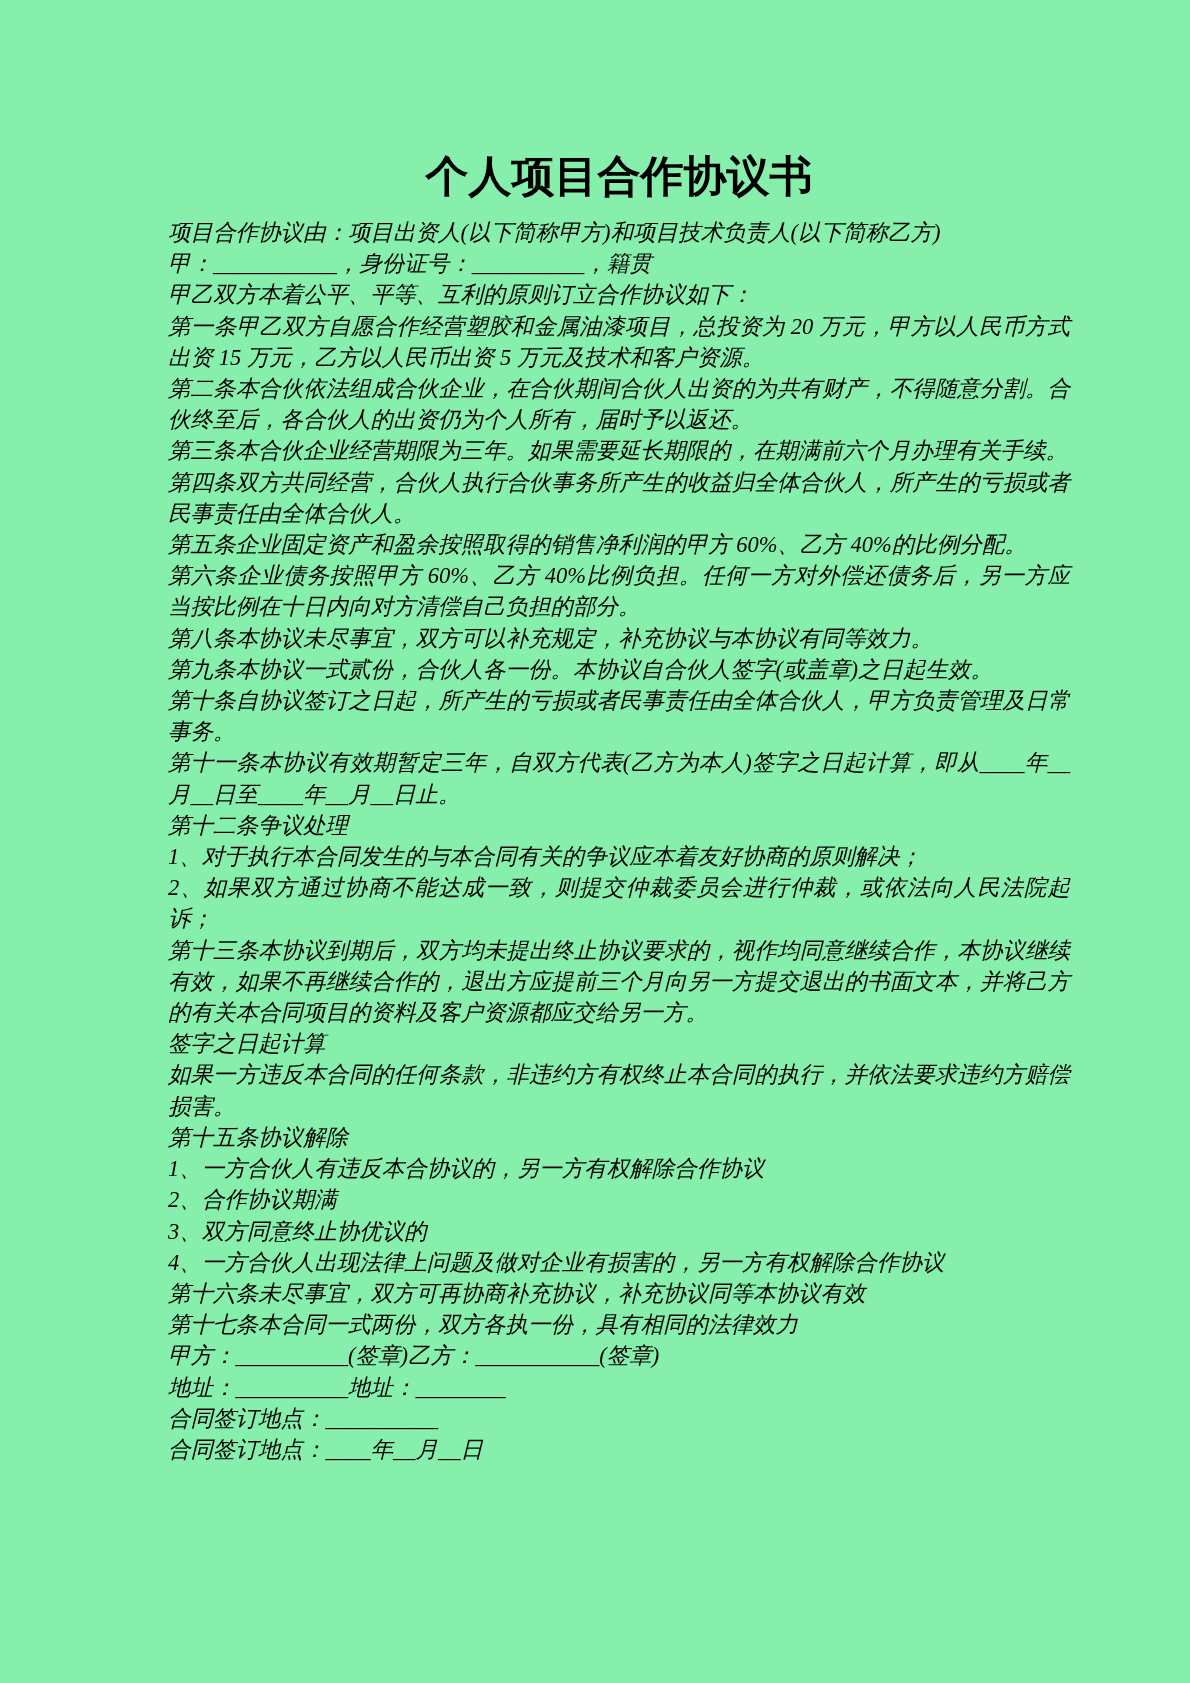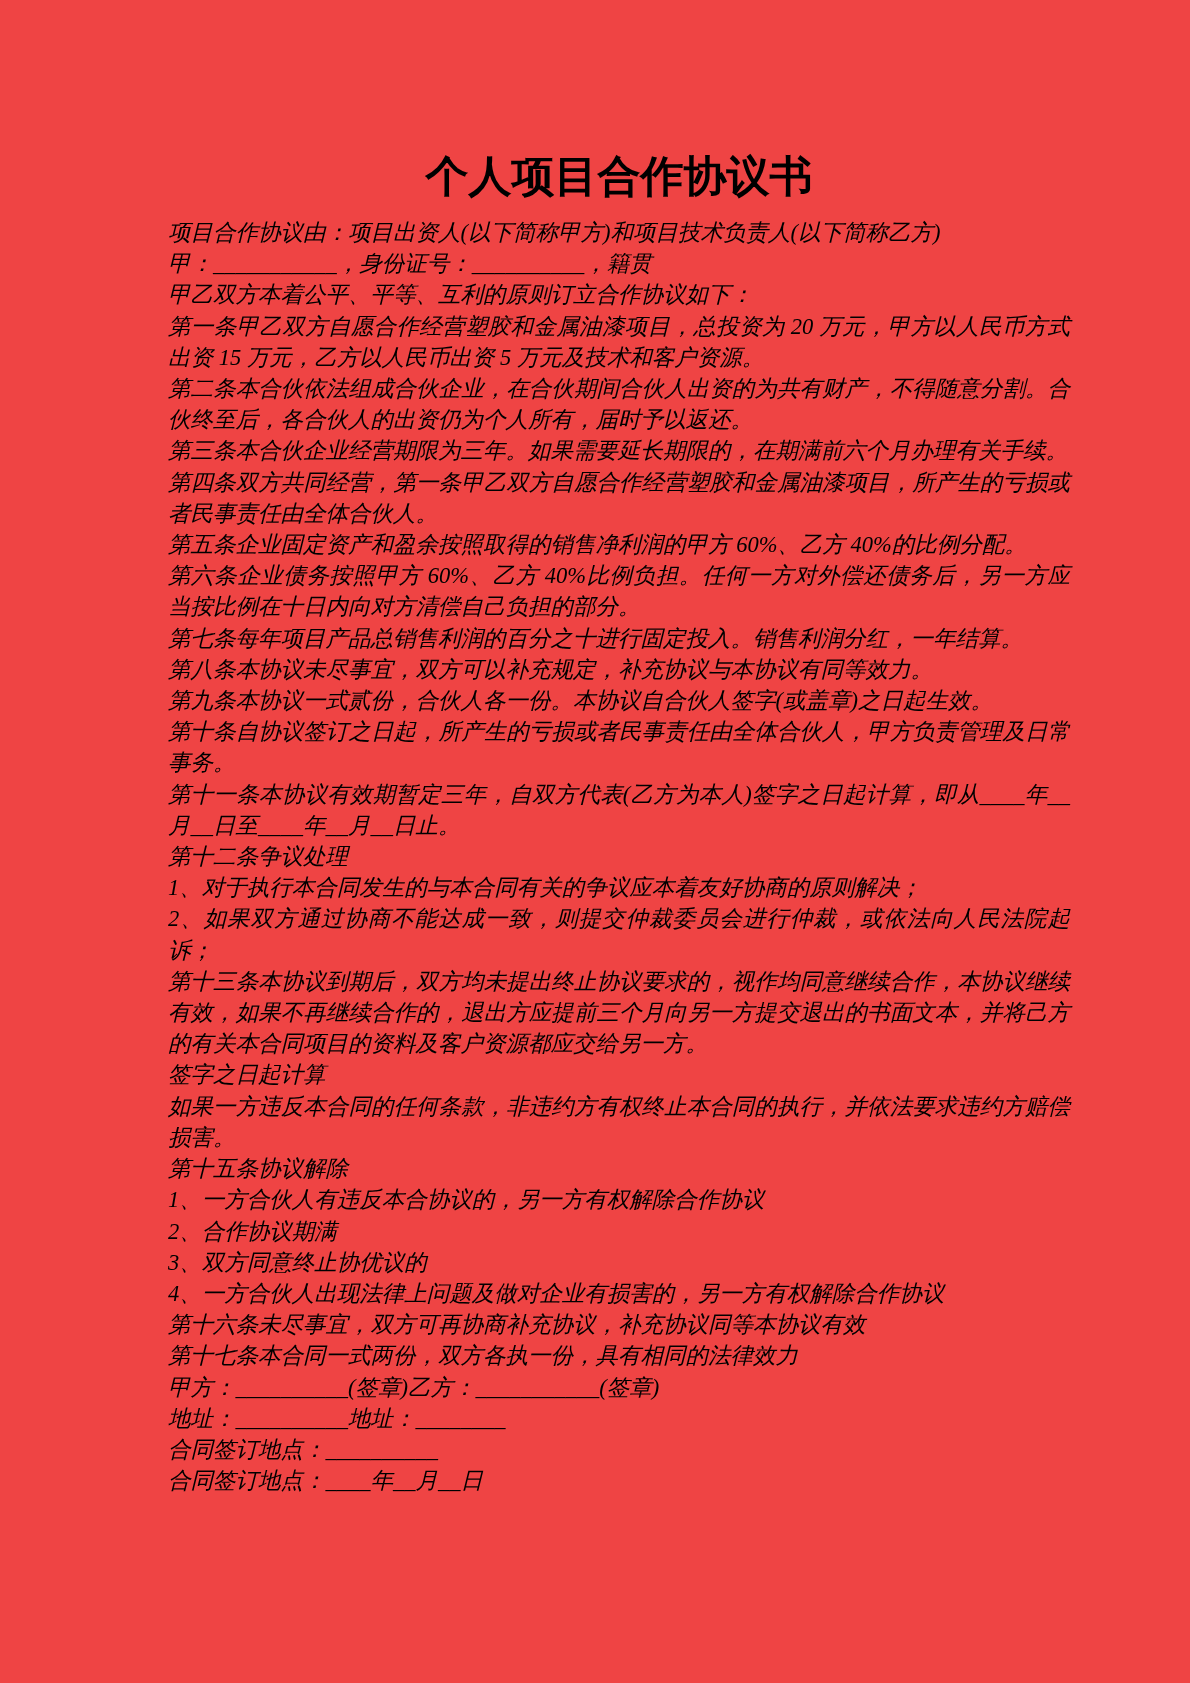--- a/index.html
+++ b/index.html
@@ -13,21 +13,21 @@
     position: relative;
     font-family: "Liberation Serif", "DejaVu Serif", serif;
     color: #000000;
   }
   .page {
     position: absolute;
     left: 0;
     top: 0;
     width: 1190px;
     height: 1683px;
-    background: #ef4444;
+    background: #86efac;
     overflow: hidden;
   }
   .content {
     position: absolute;
     left: 168px;
     top: 150px;
     width: 902px;
   }
   .doc-title {
     font-size: 43px;
@@ -52,24 +52,23 @@
 
 <div class="page">
   <div class="content">
     <h1 class="doc-title">个人项目合作协议书</h1>
     <p class="para">项目合作协议由：项目出资人(以下简称甲方)和项目技术负责人(以下简称乙方)</p>
     <p class="para">甲：___________，身份证号：__________，籍贯</p>
     <p class="para">甲乙双方本着公平、平等、互利的原则订立合作协议如下：</p>
     <p class="para">第一条甲乙双方自愿合作经营塑胶和金属油漆项目，总投资为 20 万元，甲方以人民币方式出资 15 万元，乙方以人民币出资 5 万元及技术和客户资源。</p>
     <p class="para">第二条本合伙依法组成合伙企业，在合伙期间合伙人出资的为共有财产，不得随意分割。合伙终至后，各合伙人的出资仍为个人所有，届时予以返还。</p>
     <p class="para">第三条本合伙企业经营期限为三年。如果需要延长期限的，在期满前六个月办理有关手续。</p>
-    <p class="para">第四条双方共同经营，第一条甲乙双方自愿合作经营塑胶和金属油漆项目，所产生的亏损或者民事责任由全体合伙人。</p>
+    <p class="para">第四条双方共同经营，合伙人执行合伙事务所产生的收益归全体合伙人，所产生的亏损或者民事责任由全体合伙人。</p>
     <p class="para">第五条企业固定资产和盈余按照取得的销售净利润的甲方 60%、乙方 40%的比例分配。</p>
     <p class="para">第六条企业债务按照甲方 60%、乙方 40%比例负担。任何一方对外偿还债务后，另一方应当按比例在十日内向对方清偿自己负担的部分。</p>
-    <p class="para">第七条每年项目产品总销售利润的百分之十进行固定投入。销售利润分红，一年结算。</p>
     <p class="para">第八条本协议未尽事宜，双方可以补充规定，补充协议与本协议有同等效力。</p>
     <p class="para">第九条本协议一式贰份，合伙人各一份。本协议自合伙人签字(或盖章)之日起生效。</p>
     <p class="para">第十条自协议签订之日起，所产生的亏损或者民事责任由全体合伙人，甲方负责管理及日常事务。</p>
     <p class="para">第十一条本协议有效期暂定三年，自双方代表(乙方为本人)签字之日起计算，即从____年__月__日至____年__月__日止。</p>
     <p class="para">第十二条争议处理</p>
     <p class="para">1、对于执行本合同发生的与本合同有关的争议应本着友好协商的原则解决；</p>
     <p class="para">2、如果双方通过协商不能达成一致，则提交仲裁委员会进行仲裁，或依法向人民法院起诉；</p>
     <p class="para">第十三条本协议到期后，双方均未提出终止协议要求的，视作均同意继续合作，本协议继续有效，如果不再继续合作的，退出方应提前三个月向另一方提交退出的书面文本，并将己方的有关本合同项目的资料及客户资源都应交给另一方。</p>
     <p class="para">签字之日起计算</p>
     <p class="para">如果一方违反本合同的任何条款，非违约方有权终止本合同的执行，并依法要求违约方赔偿损害。</p>

